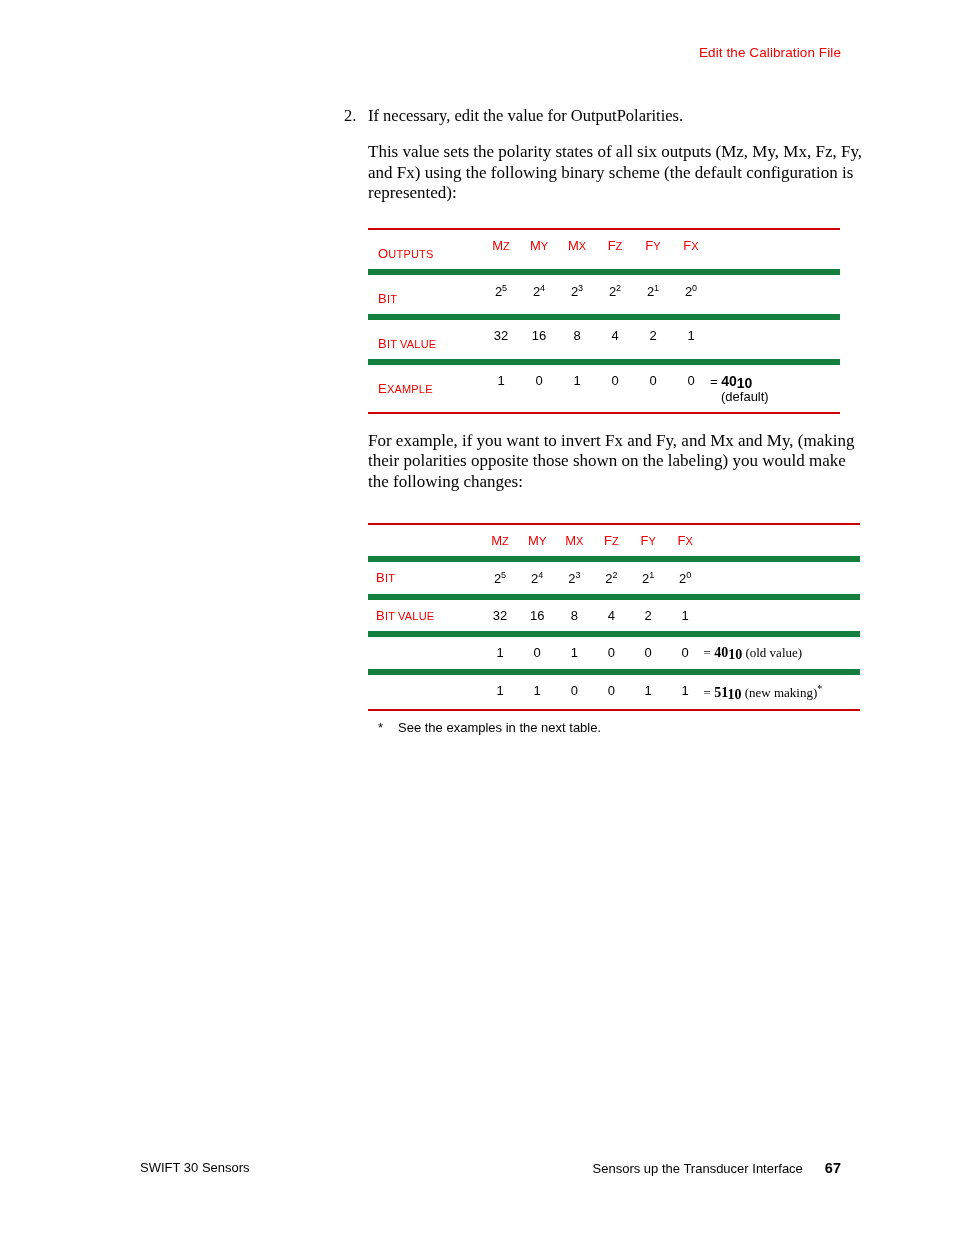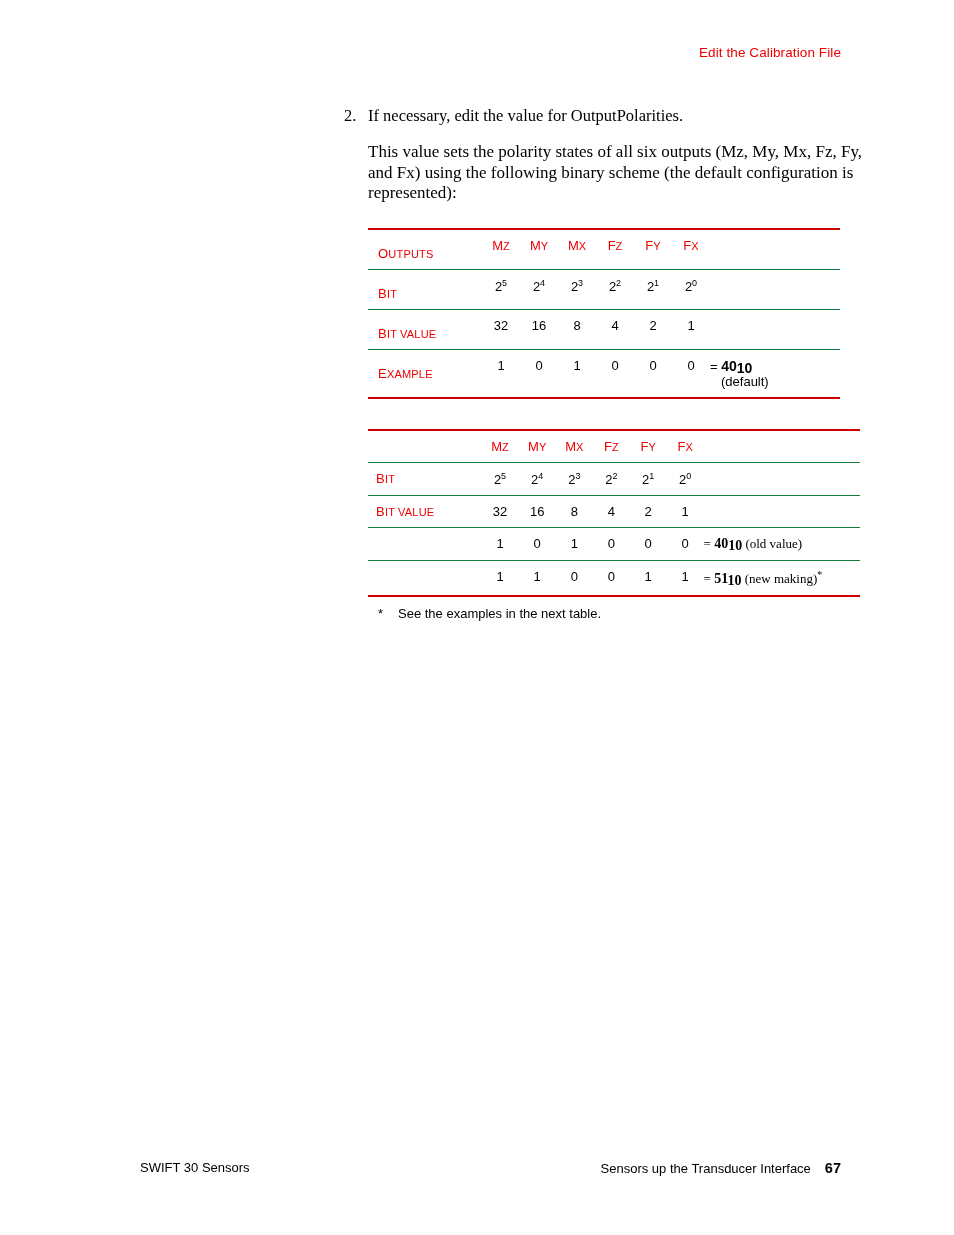--- a/index.html
+++ b/index.html
@@ -70,21 +70,21 @@
   }
   table.bits td, table.bits th {
     padding: 0;
     text-align: left;
     vertical-align: top;
     font-weight: normal;
   }
 
   .rule-top td    { border-top: 2px solid #cc0000; }
   .rule-bot td    { border-bottom: 2px solid #cc0000; }
-  .rule-grey td   { border-top: 1px solid #15803d; }
+  .rule-grey td   { border-top: 6px solid #15803d; }
 
   
   .lbl {
     color: #ee0000;
     font-weight: bold;
     letter-spacing: 0.2px;
     white-space: nowrap;
   }
   .lbl .sc { font-size: 11px; }
 
@@ -148,21 +148,21 @@
   }
   .footer-right {
     position: absolute;
     right: 113px;
     white-space: nowrap;
   }
   .footer-chapter { }
   .footer-page {
     font-weight: bold;
     font-size: 14.5px;
-    margin-left: 14px;
+    margin-left: 22px;
   }
 </style>
 </head>
 <body>
 
 <div class="page-header">Edit the Calibration File</div>
 
 <div class="content">
 
   <div class="list-item">
@@ -216,20 +216,21 @@
           <td class="c-v num">1</td>
           <td class="c-v num">0</td>
           <td class="c-v num">0</td>
           <td class="c-v num">0</td>
           <td class="c-eq eq"><span>= </span><b>40</b><sub>10</sub><span class="sub2">(default)</span></td>
         </tr>
       </tbody>
     </table>
   </div>
 
+  <div class="para">For example, if you want to invert Fx and Fy, and Mx and My, (making their polarities opposite those shown on the labeling) you would make the following changes:</div>
 
   <div class="tbl-wrap t2">
     <table class="bits">
       <tbody>
 
         <tr class="rule-top">
           <td class="c-lbl lbl"></td>
           <td class="c-v colhead"><span>M</span><span class="sc">Z</span></td>
           <td class="c-v colhead"><span>M</span><span class="sc">Y</span></td>
           <td class="c-v colhead"><span>M</span><span class="sc">X</span></td>

